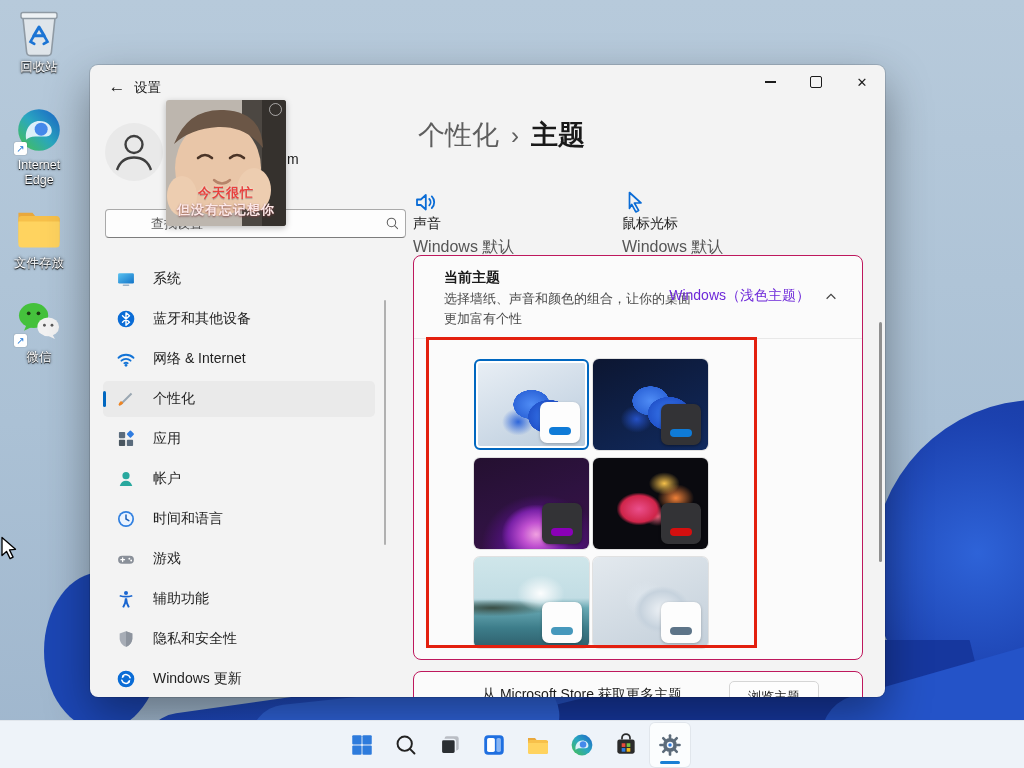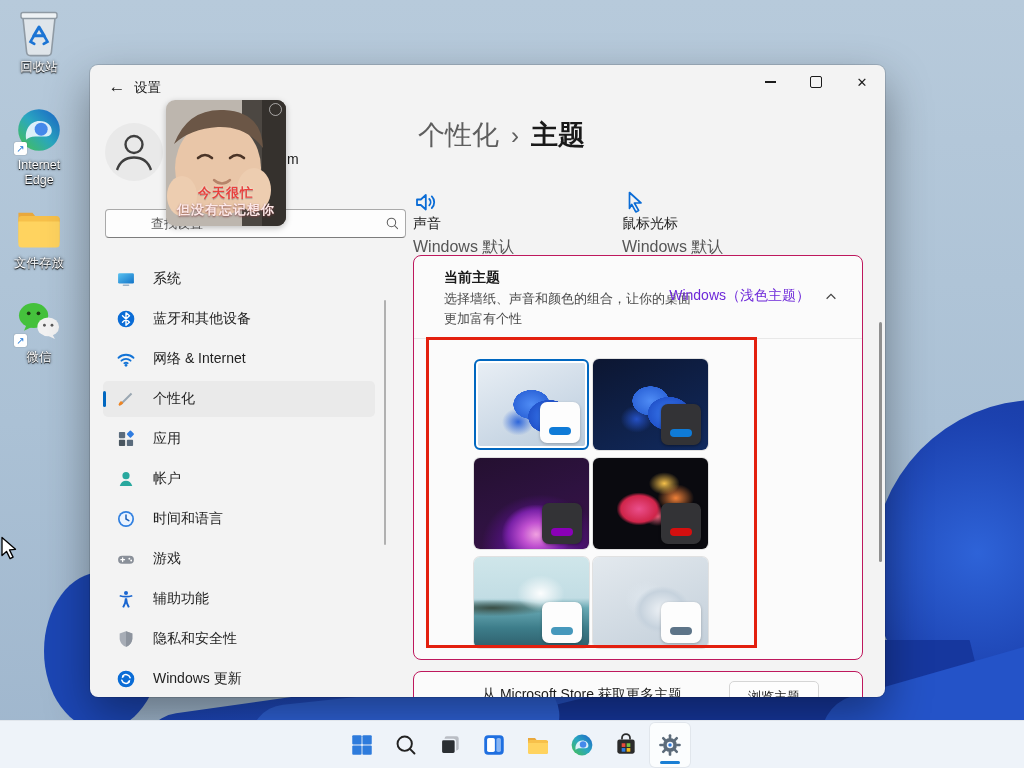--- a/index.html
+++ b/index.html
@@ -33,21 +33,21 @@
   .back-btn{position:absolute;left:14px;top:10px;width:26px;height:24px;display:flex;align-items:center;justify-content:center;
     font-size:17px;color:#1b1b1b;border-radius:4px;}
   .win-title{position:absolute;left:44px;top:14px;font-size:13.5px;color:#1b1b1b;}
   .win-controls{position:absolute;right:0;top:0;display:flex;}
   .ctl{width:46px;height:34px;display:flex;align-items:center;justify-content:center;}
   .gl-min{width:11px;height:1.4px;background:#1b1b1b;display:block;}
   .gl-max{width:10px;height:10px;border:1.2px solid #1b1b1b;border-radius:2px;display:block;}
   .gl-close{font-size:13px;color:#1b1b1b;}
   
   .avatar{position:absolute;left:15px;top:58px;width:58px;height:58px;}
-  .photo{position:absolute;left:76px;top:35px;width:120px;height:126px;border-radius:9px;overflow:hidden;
+  .photo{position:absolute;left:76px;top:35px;width:120px;height:126px;border-radius:3px;overflow:hidden;
     box-shadow:0 2px 6px rgba(0,0,0,.25);z-index:3;}
   .photo svg{display:block;}
   .photo .cap{position:absolute;left:0;right:0;text-align:center;font-weight:bold;letter-spacing:1px;}
   .photo .cap1{bottom:24px;font-size:13px;color:#e8413c;text-shadow:0 0 2px #fff,0 1px 1px rgba(0,0,0,.4);}
   .photo .cap2{bottom:7px;font-size:13px;color:#fde8e8;text-shadow:0 1px 2px rgba(120,60,60,.9);}
   .photo .mark{position:absolute;right:4px;top:3px;width:11px;height:11px;border-radius:50%;
     border:1px solid rgba(255,255,255,.8);opacity:.7;}
   .email-frag{position:absolute;left:197px;top:86px;font-size:14px;color:#1b1b1b;}
   .searchbox{position:absolute;left:15px;top:144px;width:266px;height:27px;background:#fdfdfd;
     border:1px solid #a9a9a9;border-bottom-color:#7c7c7c;border-radius:4px;display:flex;align-items:center;padding-left:33px;}

